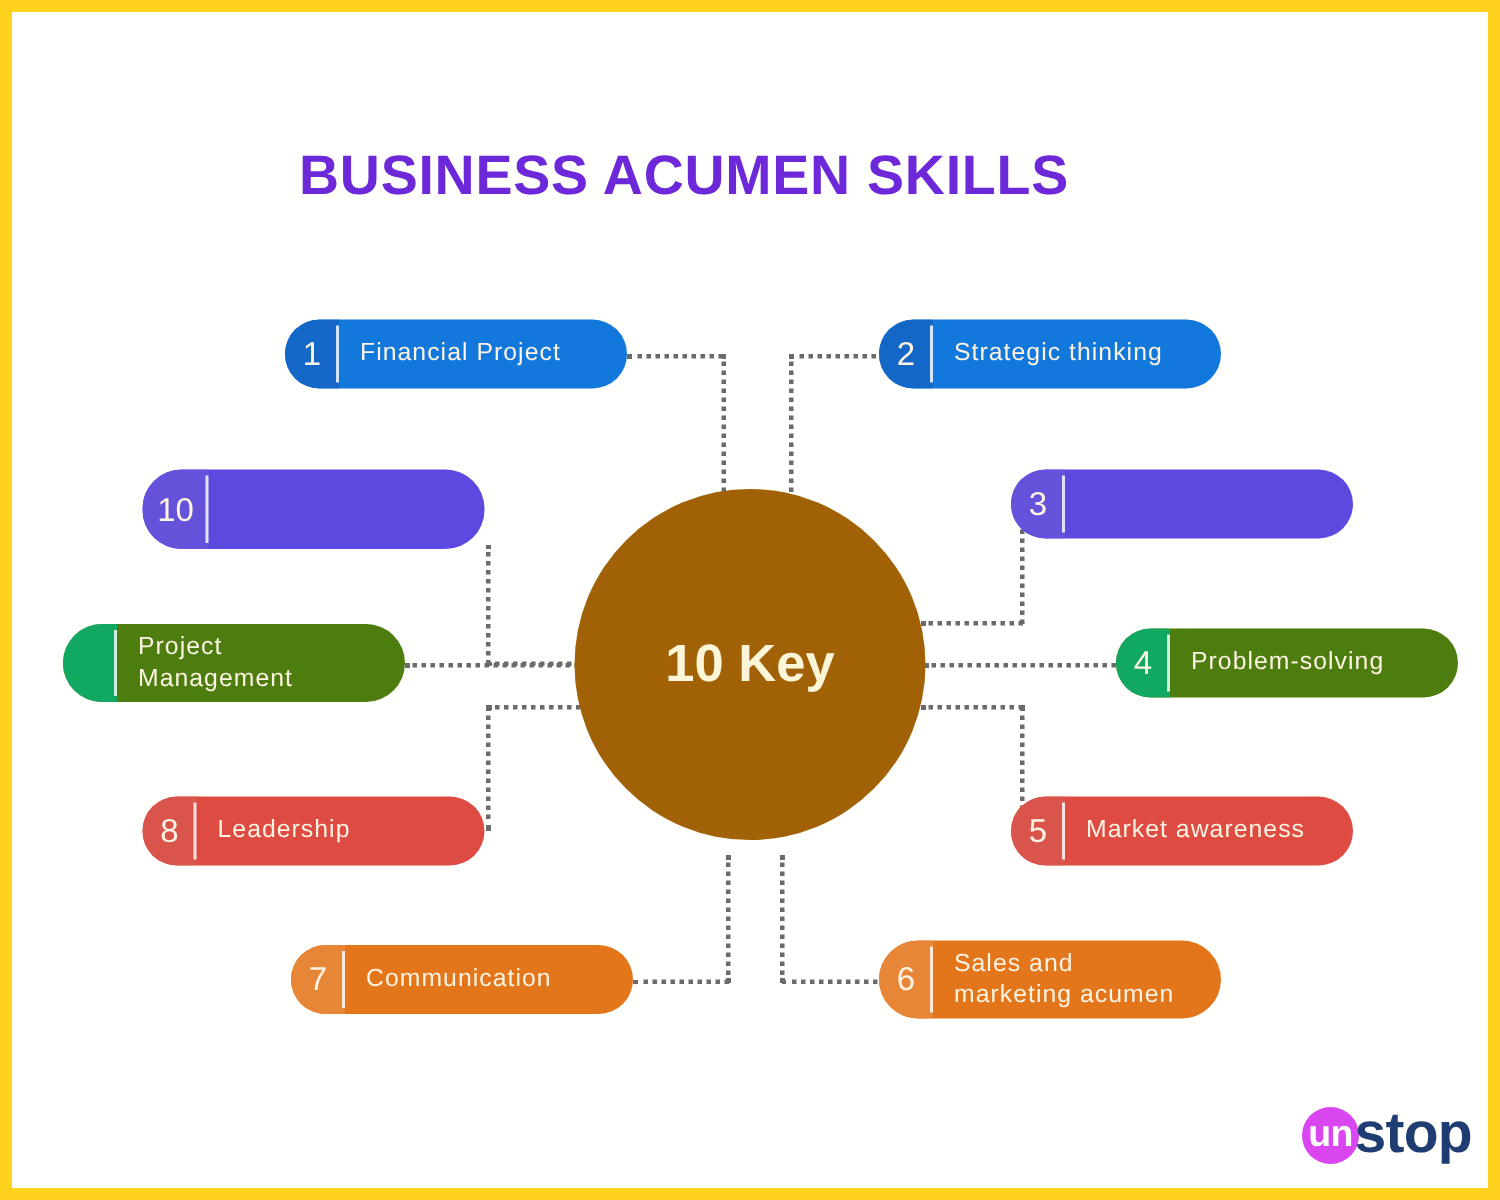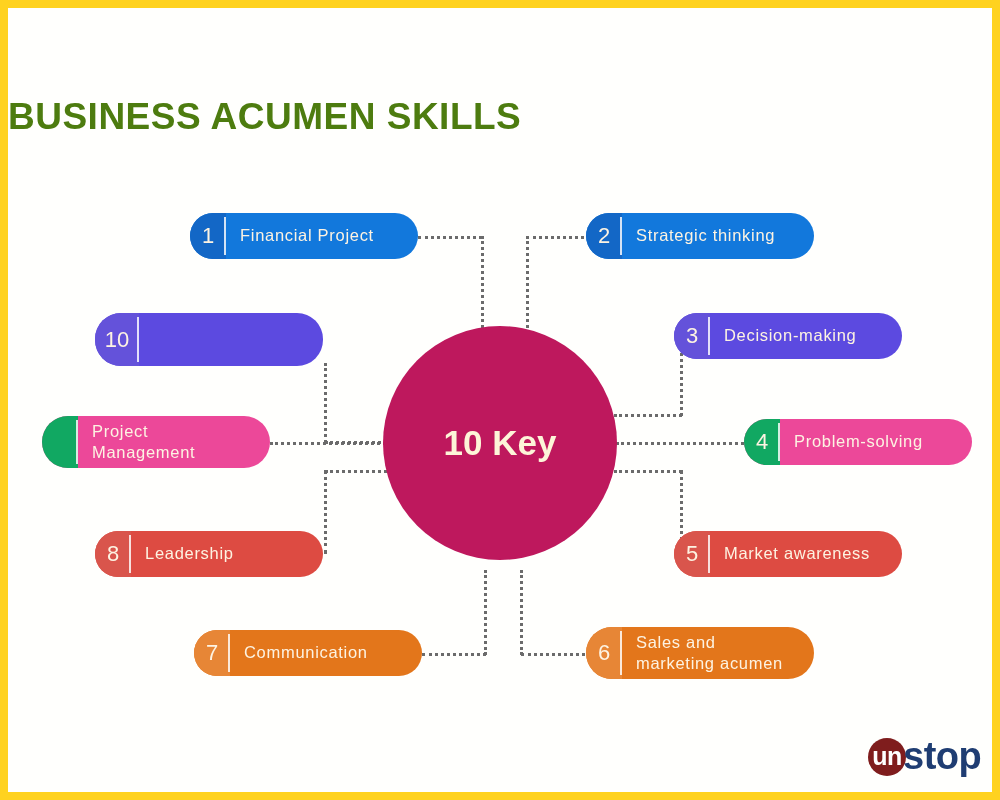--- a/index.html
+++ b/index.html
@@ -13,32 +13,33 @@
     position:absolute;
     left:8px; top:8px;
     width:984px; height:784px;
     background:#fffffd;
     overflow:hidden;
   }
   #title{
     position:absolute;
     left:0; top:88px;
     width:896px;
+    text-align:center;
     font-size:37px;
     font-weight:bold;
     letter-spacing:0.5px;
-    color:#4d7c0f;
+    color:#6d28d9;
   }
   
   #hub{
     position:absolute;
     left:375px; top:318px;
     width:234px; height:234px;
     border-radius:50%;
-    background:#be185d;
+    background:#a16207;
     display:flex;
     align-items:center;
     justify-content:center;
     flex-direction:column;
     z-index:4;
   }
   #hub .hub-line{
     color:#fdf5d8;
     font-size:35px;
     font-weight:bold;
@@ -80,21 +81,21 @@
     font-size:16.5px;
     letter-spacing:0.7px;
     color:#fdf3e2;
     line-height:1.28;
     white-space:pre-line;
   }
   .pill.blue   {background:#1278dc;}
   .pill.blue   .num{background:#1367c6;}
   .pill.purple {background:#5c4ae0;}
   .pill.purple .num{background:#6452da;}
-  .pill.green  {background:#ec4899;}
+  .pill.green  {background:#4d7c0f;}
   .pill.green  .num{background:#11a862;}
   .pill.red    {background:#dd4b42;}
   .pill.red    .num{background:#d9554c;}
   .pill.orange {background:#e3761b;}
   .pill.orange .num{background:#e78636;}
   
   .dot-h{
     position:absolute;
     height:0;
     border-top:3px dotted #6b6b6b;
@@ -109,21 +110,21 @@
   
   #logo{
     position:absolute;
     left:860px; top:727px;
     display:flex;
     align-items:center;
     z-index:5;
   }
   #logo .mark{
     width:38px;height:38px;border-radius:50%;
-    background:#7f1d1d;
+    background:#d946ef;
     color:#ffffff;
     font-size:25px;
     font-weight:bold;
     display:flex;align-items:center;justify-content:center;
     letter-spacing:-0.5px;
   }
   #logo .word{
     margin-left:-3px;
     font-size:38px;
     font-weight:bold;
@@ -195,21 +196,20 @@
     <div class="lbl">Communication</div>
   </div>
 
   <div class="pill blue" style="left:578px; top:205px; width:228px; height:46px;">
     <div class="num">2</div>
     <div class="lbl">Strategic thinking</div>
   </div>
 
   <div class="pill purple" style="left:666px; top:305px; width:228px; height:46px;">
     <div class="num">3</div>
-    <div class="lbl">Decision-making</div>
   </div>
 
   <div class="pill green" style="left:736px; top:411px; width:228px; height:46px;">
     <div class="num">4</div>
     <div class="lbl">Problem-solving</div>
   </div>
 
   <div class="pill red" style="left:666px; top:523px; width:228px; height:46px;">
     <div class="num">5</div>
     <div class="lbl">Market awareness</div>

